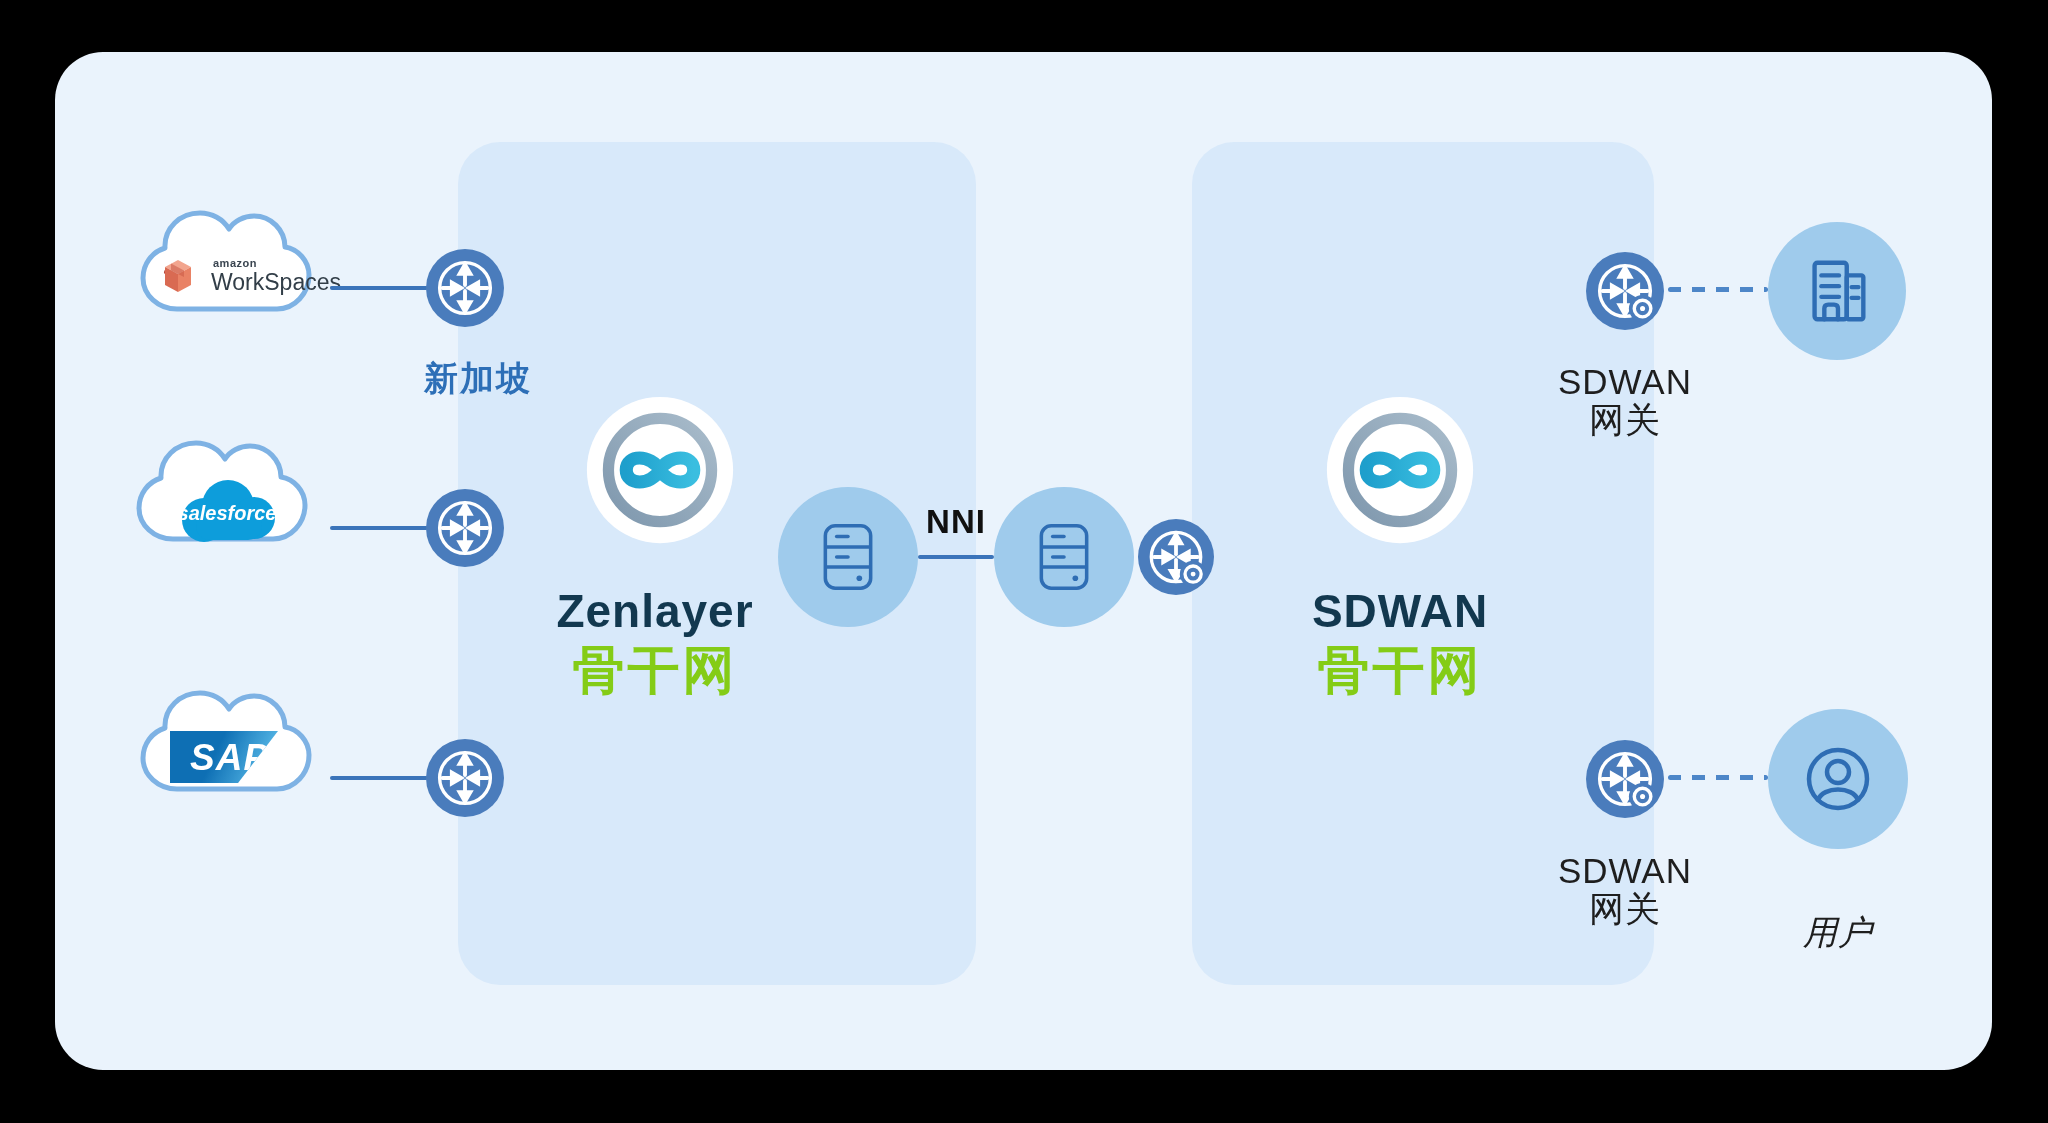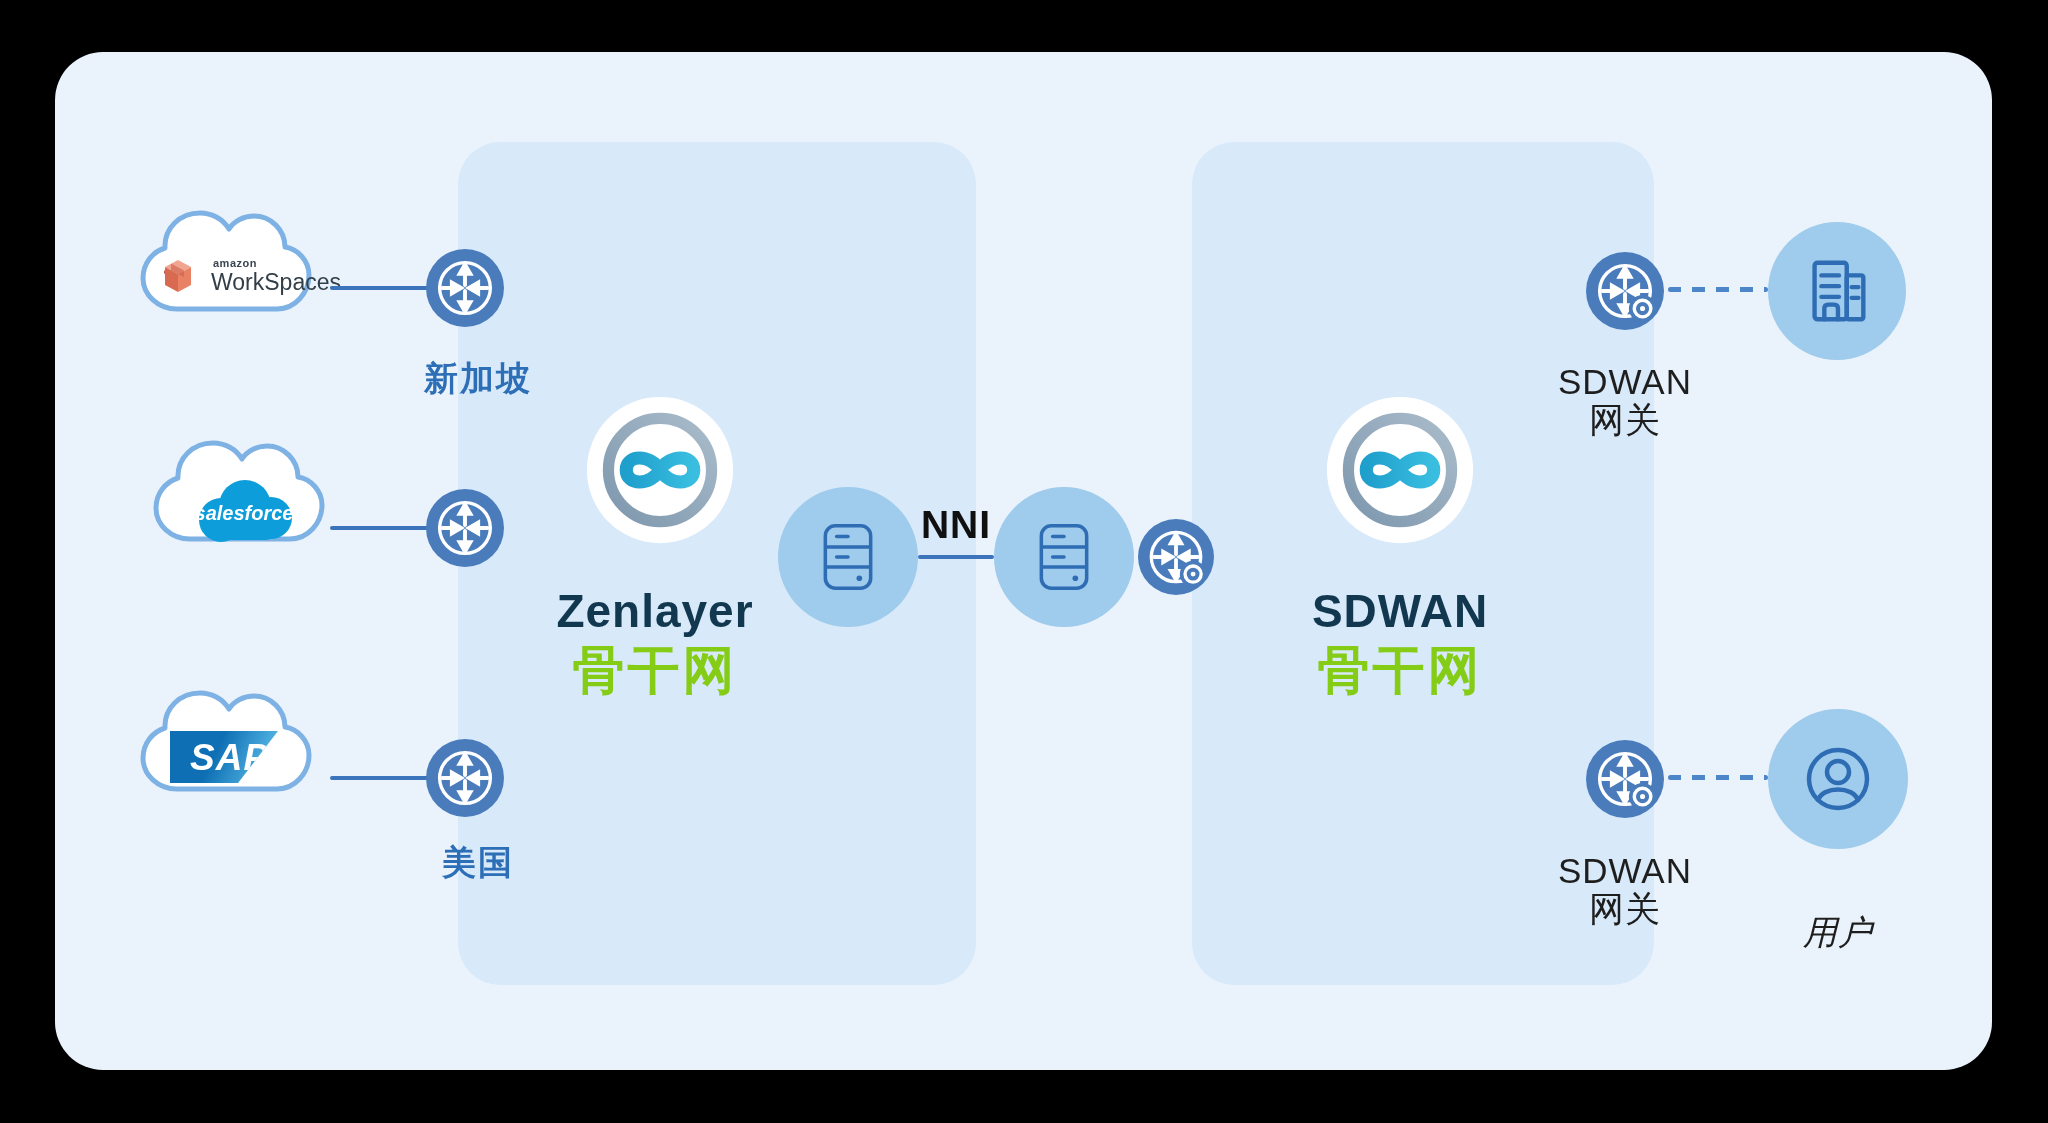--- a/index.html
+++ b/index.html
@@ -11,21 +11,21 @@
   .panel.p1{left:458px;}
   .panel.p2{left:1192px;width:462px;}
   .line{height:4px;background:#3B74BA;border-radius:2px;}
   .dash-line{height:5px;background:repeating-linear-gradient(90deg,#4D86C8 0 13px,transparent 13px 24px);border-radius:3px;}
   .node-circle{background:#9FCBEC;border-radius:50%;display:flex;align-items:center;justify-content:center;}
   .loc-label{width:220px;text-align:center;font-size:34px;font-weight:600;color:#2D6FB7;letter-spacing:2px;}
   .blk-label{width:220px;text-align:center;font-size:34px;font-weight:500;color:#1E1E1E;letter-spacing:1px;}
   .gw-label{width:220px;text-align:center;font-size:35px;font-weight:500;color:#1E1E1E;line-height:38px;letter-spacing:1px;}
   .panel-title{width:420px;text-align:center;font-size:46px;font-weight:800;color:#12384F;letter-spacing:1px;}
   .panel-sub{width:420px;text-align:center;font-size:52px;font-weight:800;color:#84cc16;letter-spacing:3px;}
-  .nni-label{width:120px;text-align:center;font-size:39px;font-weight:700;color:#101010;letter-spacing:1px;}
+  .nni-label{width:120px;text-align:center;font-size:33px;font-weight:700;color:#101010;letter-spacing:1px;}
   
   .ws-wrap{display:flex;align-items:center;gap:18px;}
   .ws-texts{display:flex;flex-direction:column;line-height:1;}
   .ws-amazon{font-size:11px;font-weight:700;color:#3A4550;letter-spacing:.5px;margin-left:2px;}
   .ws-name{font-size:23px;font-weight:500;color:#323E48;margin-top:2px;}
   
   .sap-logo{width:108px;height:52px;background:linear-gradient(115deg,#0E6FB4 42%,#4FB0E1 82%);
             clip-path:polygon(0 0,100% 0,63% 100%,0 100%);display:flex;align-items:center;}
   .sap-text{font-size:37px;font-weight:800;font-style:italic;color:#fff;margin-left:20px;letter-spacing:1px;line-height:1;}
 </style>
@@ -65,21 +65,21 @@
       <line x1="40" y1="43" x2="40" y2="55"></line>
         <polygon points="40,64 34.5,54.5 45.5,54.5"></polygon>
       <line x1="17" y1="40" x2="27" y2="40"></line>
         <polygon points="36,40 26.5,34.5 26.5,45.5"></polygon>
       <line x1="63" y1="40" x2="53" y2="40"></line>
         <polygon points="44,40 53.5,34.5 53.5,45.5"></polygon>
     </g>
   </svg>
   <div class="abs loc-label" style="left:368px;top:356px;">新加坡</div>
 
-  <div class="abs" style="left:148px;top:430px;width:200px;height:130px;text-align:center;">
+  <div class="abs" style="left:131px;top:430px;width:200px;height:130px;text-align:center;">
     <svg width="200" height="130" viewBox="0 0 200 130">
       <path d="M42 109 C23 109 8 95 8 78 C8 64 17 52 30 48 C29 28 45 13 65 13 C77 13 88 19 94 29 C99 21 109 16 119 16 C136 16 150 30 150 47 C163 49 174 61 174 75 C174 93 160 109 142 109 Z" fill="#FFFFFF" stroke="#7EB2E4" stroke-width="5" stroke-linejoin="round"></path>
     </svg>
     <div class="abs" style="left:43px;top:38px;">
       <svg width="106" height="82" viewBox="0 0 106 82">
         <g fill="#0D9DDB">
           <circle cx="30" cy="52" r="22"></circle>
           <circle cx="54" cy="38" r="26"></circle>
           <circle cx="80" cy="50" r="21"></circle>
           <rect x="22" y="44" width="66" height="28" rx="14"></rect>
@@ -120,21 +120,20 @@
       <line x1="40" y1="37" x2="40" y2="25"></line>
         <polygon points="40,16 34.5,25.5 45.5,25.5"></polygon>
       <line x1="40" y1="43" x2="40" y2="55"></line>
         <polygon points="40,64 34.5,54.5 45.5,54.5"></polygon>
       <line x1="17" y1="40" x2="27" y2="40"></line>
         <polygon points="36,40 26.5,34.5 26.5,45.5"></polygon>
       <line x1="63" y1="40" x2="53" y2="40"></line>
         <polygon points="44,40 53.5,34.5 53.5,45.5"></polygon>
     </g>
   </svg>
-  <div class="abs loc-label" style="left:368px;top:840px;">美国</div>
 
   <svg class="abs" style="left:585px;top:395px;" width="150" height="150" viewBox="0 0 160 160">
     <defs>
       <linearGradient id="ringGrad" x1="0" y1="1" x2="1" y2="0">
         <stop offset="0" stop-color="#7E97AD"></stop>
           <stop offset="1" stop-color="#A9BCCB"></stop>
       </linearGradient>
       <linearGradient id="infGrad" x1="0" y1="0" x2="1" y2="0">
         <stop offset="0" stop-color="#1E9FCC"></stop>
           <stop offset="1" stop-color="#3ABEE0"></stop>

